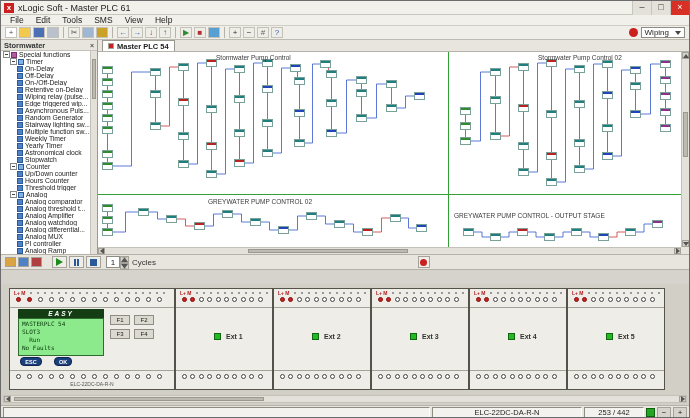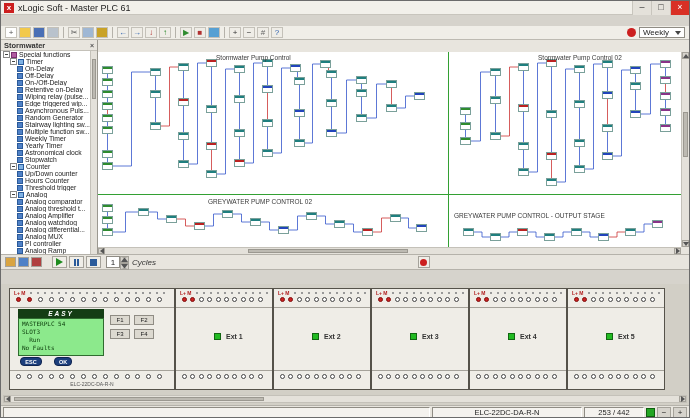--- a/index.html
+++ b/index.html
@@ -74,21 +74,21 @@
   .chip{width:11px;height:10px;border:1px solid #a5a29a;margin-right:2px;}
   .ctl-btn{width:15px;height:12px;background:#f0eee8;border:1px solid #a5a29a;display:flex;align-items:center;justify-content:center;margin-right:2px;}
   .play-tri{width:0;height:0;border-top:4px solid transparent;border-bottom:4px solid transparent;border-left:7px solid #1e8b1e;}
   .pause-bars{display:flex;gap:1px;}
   .pause-bars i{display:block;width:2px;height:7px;background:#2a5a9a;}
   .stop-sq{width:7px;height:7px;background:#2a5a9a;}
   .spinner{display:flex;align-items:stretch;margin:0 3px;height:12px;}
   .spin-val{width:14px;background:#fff;border:1px solid #8f8c84;font-size:8px;text-align:center;line-height:11px;}
   .spin-btns{display:flex;flex-direction:column;width:9px;}
   .spin-btns span{flex:1;background:#d6d3cc;border:1px solid #a5a29a;display:flex;align-items:center;justify-content:center;}
-  .cycles-lbl{font-size:8px;color:#333;font-style:italic;}
+  .cycles-lbl{font-size:8px;color:#333;}
   .dt-box{background:#f7f5f0;border:1px solid #8f8c84;border-right-color:#fff;border-bottom-color:#fff;font-size:7.5px;padding:1px 6px;color:#222;}
   .rec-btn{width:12px;height:12px;border:1px solid #a5a29a;background:#f0eee8;display:flex;align-items:center;justify-content:center;margin-left:6px;}
   .rec-dot{width:7px;height:7px;border-radius:50%;background:#cc1f1f;}
   .spacer{flex:1;}
 
   
   .tabsrow{position:absolute;top:269px;left:0;right:0;height:14px;background:#d6d3cc;border-bottom:1px solid #b5b2aa;display:flex;align-items:flex-end;padding-left:3px;}
   .btab{display:flex;align-items:center;height:13px;padding:0 6px;font-size:7.5px;background:#ccc9c0;border:1px solid #9b9890;border-bottom:none;margin-right:1px;color:#333;}
   .btab.active{background:#f7f5f0;font-weight:bold;}
   .btab .ticon{width:7px;height:7px;border-radius:50%;margin-right:3px;color:#fff;font-size:6px;line-height:7px;text-align:center;font-weight:bold;}
@@ -127,20 +127,28 @@
   <div class="titlebar">
     <span class="appicon">x</span>
     <span class="title">xLogic Soft - Master PLC 61</span>
     <span class="winbtns">
       <span class="wb">–</span>
       <span class="wb">□</span>
       <span class="wb close">×</span>
     </span>
   </div>
 
+  <div class="menubar">
+      <span class="menu-item">File</span>
+      <span class="menu-item">Edit</span>
+      <span class="menu-item">Tools</span>
+      <span class="menu-item">SMS</span>
+      <span class="menu-item">View</span>
+      <span class="menu-item">Help</span>
+    </div>
 
   <div class="toolbar">
     <span class="tbicons" style="display:flex;align-items:center;">
         <span class="tbicon" style="background: rgb(255, 255, 255); color: rgb(85, 85, 85);">+</span>
         <span class="tbicon" style="background: rgb(242, 201, 76); color: rgb(122, 92, 0);"></span>
         <span class="tbicon" style="background: rgb(74, 111, 181); color: rgb(255, 255, 255);"></span>
         <span class="tbicon" style="background: rgb(185, 194, 204); color: rgb(68, 68, 68);"></span>
         <span class="tbsep"></span>
         <span class="tbicon" style="background: rgb(239, 237, 231); color: rgb(85, 85, 85);">✂</span>
         <span class="tbicon" style="background: rgb(159, 183, 212); color: rgb(51, 51, 51);"></span>
@@ -156,21 +164,21 @@
         <span class="tbicon" style="background: rgb(87, 160, 211); color: rgb(255, 255, 255);"></span>
         <span class="tbsep"></span>
         <span class="tbicon" style="background: rgb(239, 237, 231); color: rgb(51, 51, 51);">+</span>
         <span class="tbicon" style="background: rgb(239, 237, 231); color: rgb(51, 51, 51);">−</span>
         <span class="tbicon" style="background: rgb(239, 237, 231); color: rgb(102, 102, 102);">#</span>
         <span class="tbicon" style="background: rgb(239, 237, 231); color: rgb(43, 95, 174);">?</span>
       </span>
     <span class="langbox">
       <span class="langicon"></span>
       <span class="langsel">
-        <span>Weekly</span>
+        <span>Wiping</span>
         <span class="caret"></span>
       </span>
     </span>
   </div>
 
   <div class="workspace">
     <div class="ws-header">
       <span>Stormwater</span>
       <span class="ws-close">×</span>
     </div>
@@ -295,20 +303,26 @@
           <span class="nico"></span>
           <span class="lbl">Analog Ramp</span>
         </div>
       </div>
     <div class="ws-scroll">
         <div class="thumb"></div>
       </div>
   </div>
 
   <div class="canvas-area">
+    <div class="tabrow">
+      <span class="doc-tab">
+        <span class="chip"></span>
+        <span>Master PLC 54</span>
+      </span>
+    </div>
     <div class="canvas-content">
         <svg width="585" height="195" class="wires-svg">
           <polyline points="15,18 9.5,18 9.5,30 4,30" fill="none" stroke="#3355cc" stroke-width="0.8"></polyline>
           <polyline points="15,30 9.5,30 9.5,42 4,42" fill="none" stroke="#3355cc" stroke-width="0.8"></polyline>
           <polyline points="15,42 9.5,42 9.5,54 4,54" fill="none" stroke="#3355cc" stroke-width="0.8"></polyline>
           <polyline points="15,54 9.5,54 9.5,66 4,66" fill="none" stroke="#cc3333" stroke-width="0.8"></polyline>
           <polyline points="15,66 9.5,66 9.5,78 4,78" fill="none" stroke="#3355cc" stroke-width="0.8"></polyline>
           <polyline points="15,78 9.5,78 9.5,102 4,102" fill="none" stroke="#3355cc" stroke-width="0.8"></polyline>
           <polyline points="15,102 9.5,102 9.5,114 4,114" fill="none" stroke="#3355cc" stroke-width="0.8"></polyline>
           <polyline points="15,114 33.5,114 33.5,20 52,20" fill="none" stroke="#3355cc" stroke-width="0.8"></polyline>

